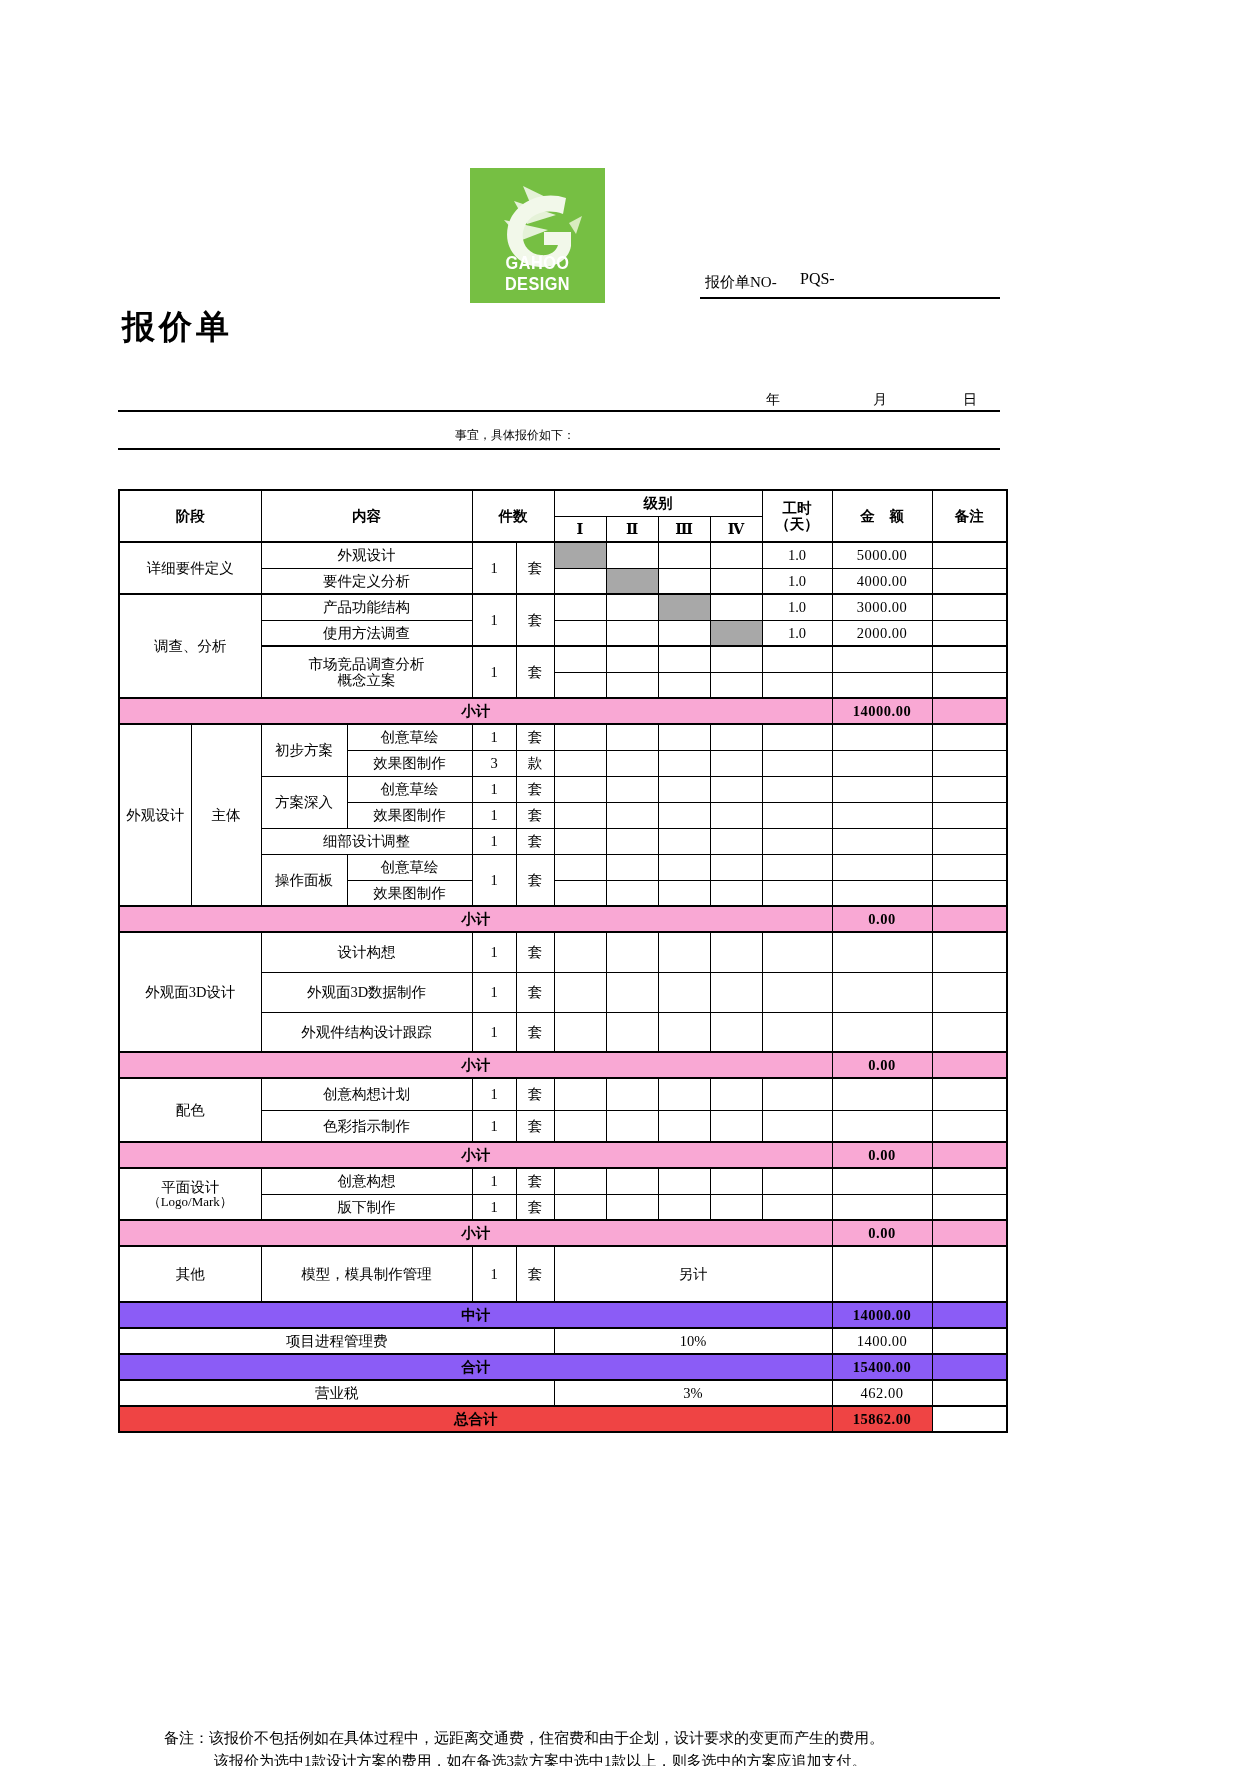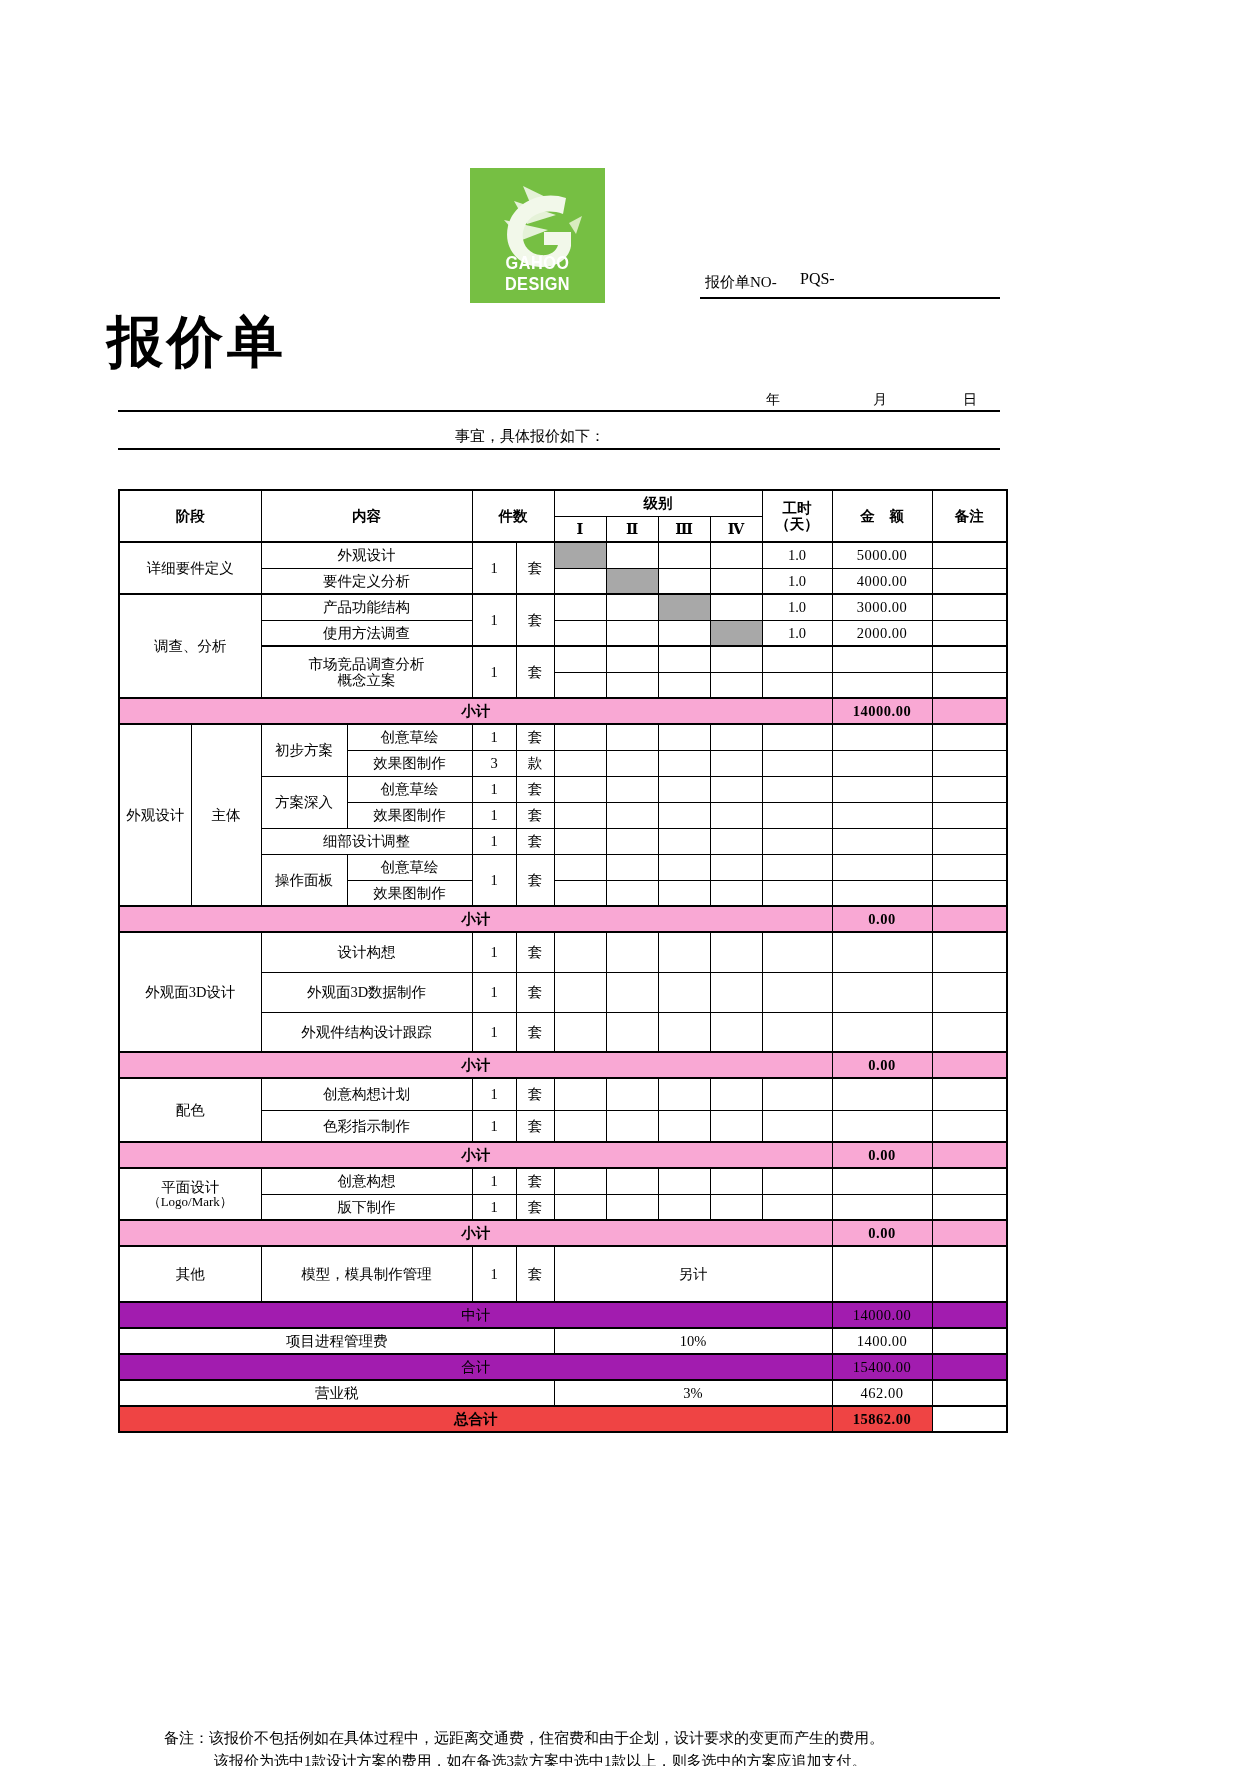--- a/index.html
+++ b/index.html
@@ -46,22 +46,22 @@
     position:absolute; left: 705px; top: 273px;
     font-size: 15px; letter-spacing:0px;
   }
   .no-code {
     position:absolute; left: 800px; top: 270px;
     font-size: 16px;
   }
 
   .doc-title {
     position: absolute;
-    left: 107px; top: 305px;
-    font-size: 56px;
+    left: 122px; top: 305px;
+    font-size: 33px;
     font-weight: bold;
     letter-spacing: 4px;
     font-family: "Liberation Sans","DejaVu Sans",sans-serif;
   }
 
   .date-line {
     position: absolute;
     left: 118px; top: 410px;
     width: 882px;
     border-bottom: 2.5px solid #000;
@@ -74,21 +74,21 @@
   .matter-line {
     position: absolute;
     left: 118px; top: 448px;
     width: 882px;
     border-bottom: 2.5px solid #000;
     height: 1px;
   }
   .matter-text {
     position: absolute;
     left: 455px; top: 427px;
-    font-size: 15px;
+    font-size: 12px;
   }
 
   
   .tbl-wrap {
     position: absolute;
     left: 118px; top: 489px;
     width: 888px;
   }
   table.q {
     border-collapse: collapse;
@@ -104,21 +104,21 @@
     line-height: 1.12;
     height: 26px;
   }
   .bd-r2 { border-right: 2.5px solid #000 !important; }
   .bd-l2 { border-left: 2.5px solid #000 !important; }
   .bd-b2 { border-bottom: 2.5px solid #000 !important; }
   .bd-t2 { border-top: 2.5px solid #000 !important; }
 
   .hdr td { font-weight: bold; }
   .sub-gray { background: #f9a8d4; font-weight: bold; }
-  .mid-gray { background: #a21caf; font-weight: normal; margin-left: 42px; }
+  .mid-gray { background: #8b5cf6; font-weight: bold; margin-left: 42px; }
   .tot-gray { background: #ef4444; font-weight: bold; }
   .filled { background: #a8a8a8; }
   .small { font-size: 13px; }
   .amt { font-family:"Liberation Serif","DejaVu Serif",serif; letter-spacing: .5px;}
 
   
   .notes {
     position: absolute;
     left: 118px; top: 1683px;
     width: 1005px;

